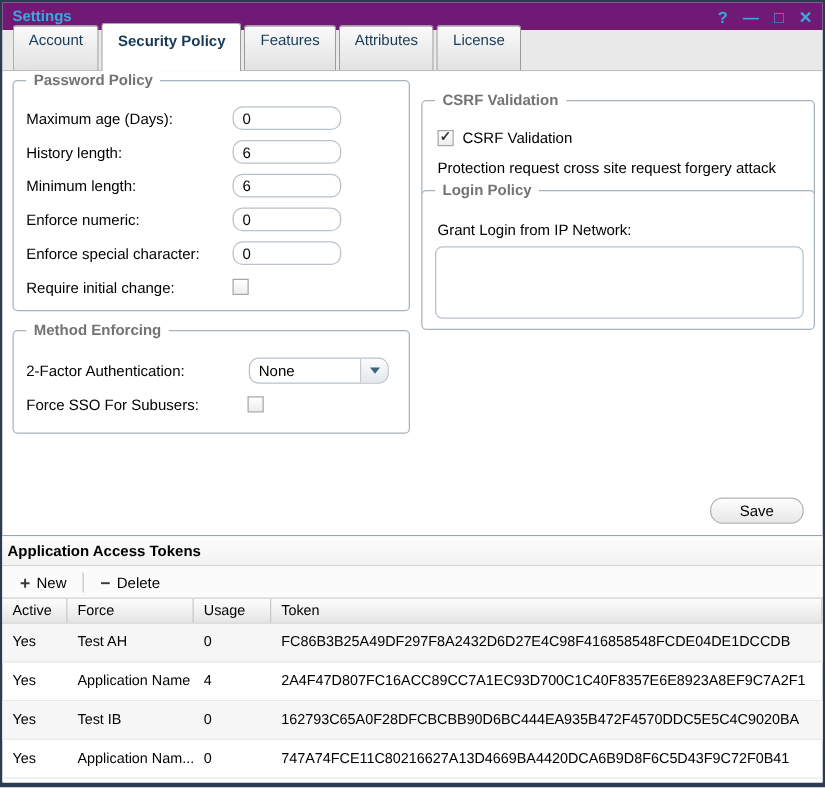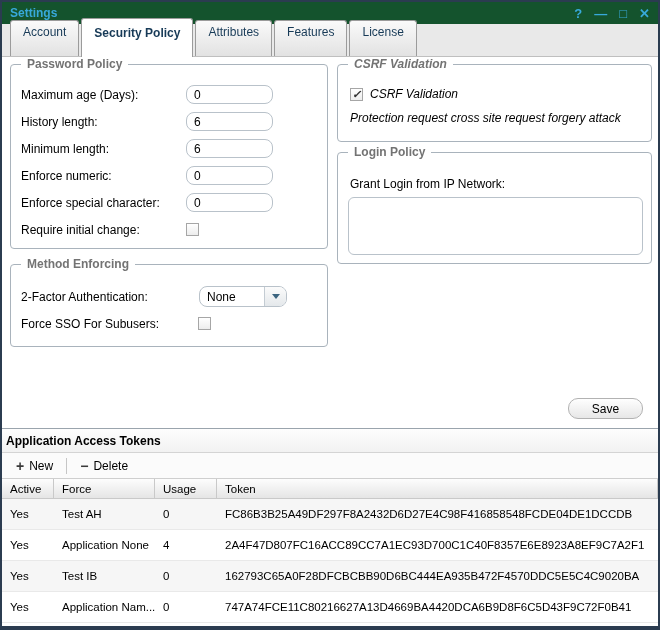--- a/index.html
+++ b/index.html
@@ -3,21 +3,21 @@
 <meta charset="utf-8">
 <style>
   * { box-sizing: border-box; margin: 0; padding: 0; }
   html,body { width:660px; height:630px; }
   body { font-family: "Liberation Sans", sans-serif; font-size: 12px; color:#000; background:#fff; }
 
   .window { width:660px; height:630px; border:2px solid #2b3c50; border-bottom-width:4px;
             display:flex; flex-direction:column; background:#fff; }
 
   
-  .titlebar { height:22px; background:#14532d; display:flex; align-items:center;
+  .titlebar { height:22px; background:#701a75; display:flex; align-items:center;
               padding:0 8px; flex-shrink:0; }
   .titlebar .title { color:#38a9da; font-weight:bold; font-size:12px; }
   .titlebar .controls { margin-left:auto; display:flex; gap:12px; }
   .titlebar .controls span { color:#38a9da; font-weight:bold; font-size:13px; cursor:default; line-height:1; }
 
   
   .tabstrip { height:33px; background:#e9e9e9; display:flex; align-items:flex-end;
               padding-left:8px; border-bottom:1px solid #bfbfbf; flex-shrink:0; }
   .tab { border:1px solid #9b9b9b; border-bottom:none; border-radius:3px 3px 0 0;
          background:linear-gradient(#fafafa,#e2e2e2); color:#173a57;
@@ -26,37 +26,37 @@
 
   
   .content { position:relative; background:#fff; height:371px; flex-shrink:0; }
 
   .groupbox { position:absolute; border:1px solid #a9b3bc; border-radius:4px; background:#fff; }
   .groupbox > .legend { position:absolute; top:-8px; left:10px; background:#fff;
                         padding:0 6px; font-weight:bold; color:#737373; font-size:12px; }
 
   .g-password { left:8px; top:7px;  width:318px; height:185px; }
   .g-method   { left:8px; top:207px; width:318px; height:83px; }
-  .g-csrf     { left:335px; top:7px; width:315px; height:78px;font-style:italic; }
+  .g-csrf     { left:335px; top:23px; width:315px; height:78px; }
   .g-login    { left:335px; top:95px; width:315px; height:112px; }
 
   .frow { position:relative; height:27px; display:flex; align-items:center; padding-left:10px; }
   .g-password .frow:first-of-type { margin-top:16px; }
   .frow label { font-size:12px; }
   .frow input[type=text] { position:absolute; left:175px; width:87px; height:19px;
         border:1px solid #b9c2ca; border-radius:8px; padding:0 7px; font-size:12px;
         font-family:"Liberation Sans",sans-serif; outline:none; }
 
   .checkbox { width:13px; height:13px; border:1px solid #a6a6a6; background:linear-gradient(#fff,#ededed);
               display:inline-flex; align-items:center; justify-content:center;
               font-size:11px; font-weight:bold; color:#333; line-height:1; cursor:pointer; }
   .cb-pwd { position:absolute; left:175px; }
   .cb-sso { position:absolute; left:187px; }
 
-  .dropdown { position:absolute; left:188px; width:88px; height:21px; border:1px solid #b9c2ca;
+  .dropdown { position:absolute; left:188px; width:112px; height:21px; border:1px solid #b9c2ca;
               border-radius:8px; background:#fff; display:flex; align-items:center; cursor:pointer; overflow:hidden; }
   .dropdown .dd-value { flex:1; padding-left:7px; font-size:12px; }
   .dropdown .dd-btn { width:22px; height:100%; border-left:1px solid #c4ccd3;
               background:linear-gradient(#fbfbfb,#e4e8eb); display:flex; align-items:center; justify-content:center; }
   .chevron { width:0; height:0; border-left:4px solid transparent; border-right:4px solid transparent;
              border-top:5px solid #3b647f; }
 
   .g-method .frow:first-of-type { margin-top:18px; }
   .g-csrf .cbrow { margin-top:22px; padding-left:12px; display:flex; align-items:center; gap:7px; }
   .g-csrf .desc { padding-left:12px; margin-top:10px; font-size:12px; }
@@ -104,22 +104,22 @@
       <span>?</span>
       <span>—</span>
       <span>□</span>
       <span>✕</span>
     </span>
   </div>
 
   <div class="tabstrip">
     <div class="tab">Account</div>
     <div class="tab active">Security Policy</div>
+    <div class="tab">Features</div>
     <div class="tab">Attributes</div>
-    <div class="tab">Features</div>
     <div class="tab">License</div>
   </div>
 
   <div class="content">
 
     <div class="groupbox g-password">
       <span class="legend">Password Policy</span>
       <div class="frow">
         <label>Maximum age (Days):</label>
         <input type="text" value="0" style="">
@@ -205,21 +205,21 @@
       </div>
 
       <div class="trow">
         <div class="cell c-active">Yes</div>
         <div class="cell c-name">Test AH</div>
         <div class="cell c-usage">0</div>
         <div class="cell c-token">FC86B3B25A49DF297F8A2432D6D27E4C98F416858548FCDE04DE1DCCDB</div>
       </div>
       <div class="trow">
         <div class="cell c-active">Yes</div>
-        <div class="cell c-name">Application None</div>
+        <div class="cell c-name">Application Name</div>
         <div class="cell c-usage">4</div>
         <div class="cell c-token">2A4F47D807FC16ACC89CC7A1EC93D700C1C40F8357E6E8923A8EF9C7A2F1</div>
       </div>
       <div class="trow">
         <div class="cell c-active">Yes</div>
         <div class="cell c-name">Test IB</div>
         <div class="cell c-usage">0</div>
         <div class="cell c-token">162793C65A0F28DFCBCBB90D6BC444EA935B472F4570DDC5E5C4C9020BA</div>
       </div>
       <div class="trow">

